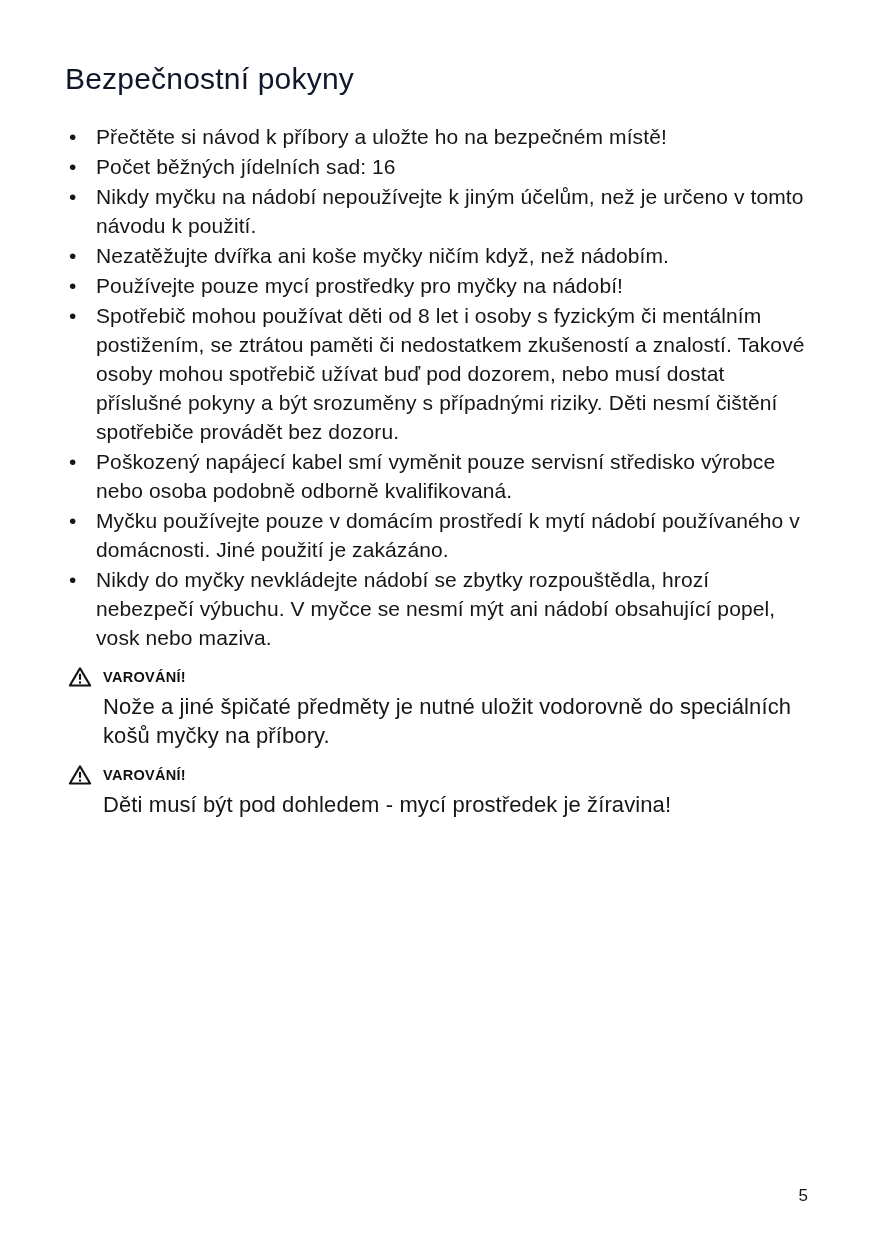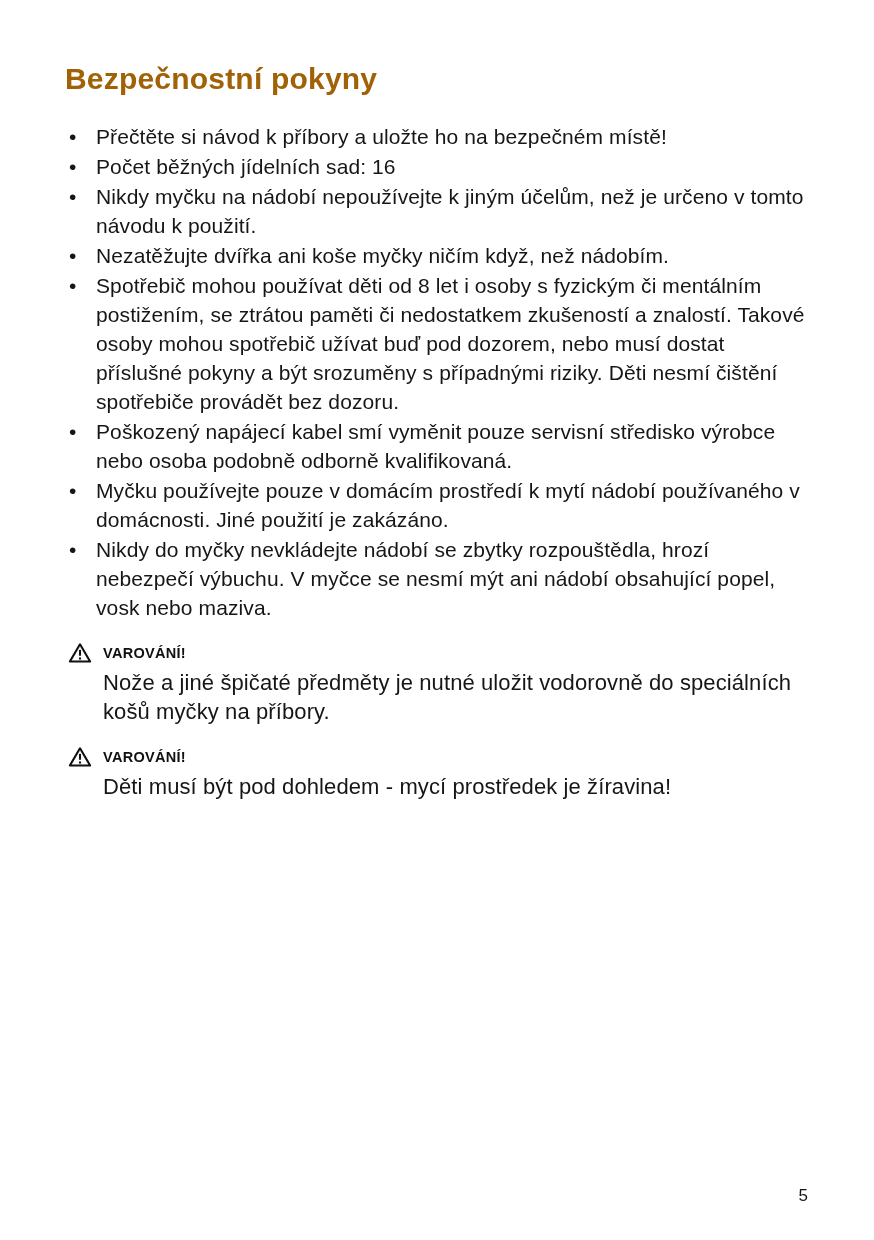--- a/index.html
+++ b/index.html
@@ -16,23 +16,23 @@
   }
   .page {
     position: absolute;
     inset: 0;
     box-sizing: border-box;
     padding: 62px 62px 0 65px;
   }
   h1.doc-title {
     margin: 0 0 26px 0;
     font-size: 30px;
-    font-weight: bold;
+    font-weight: normal;
     letter-spacing: 0.2px;
-    color: #a16207;
+    color: #0f172a;
   }
   ul.safety-list {
     list-style: none;
     margin: 0;
     padding: 0;
   }
   ul.safety-list li {
     position: relative;
     padding-left: 31px;
     font-size: 21px;
@@ -43,21 +43,21 @@
   ul.safety-list li::before {
     content: "\2022";
     position: absolute;
     left: 4px;
     top: 0;
     font-size: 21px;
     line-height: 29px;
     color: #161616;
   }
   .warning-block {
-    margin-top: 20px;
+    margin-top: 14px;
     padding-left: 3px;
   }
   .warning-head {
     display: flex;
     align-items: center;
     gap: 11px;
     margin-bottom: 5px;
   }
   .warn-icon {
     display: inline-flex;
@@ -91,20 +91,21 @@
 
 <div class="page">
 
   <h1 class="doc-title">Bezpečnostní pokyny</h1>
 
   <ul class="safety-list">
     <li>Přečtěte si návod k příbory a uložte ho na bezpečném místě!</li>
     <li>Počet běžných jídelních sad: 16</li>
     <li>Nikdy myčku na nádobí nepoužívejte k jiným účelům, než je určeno v tomto návodu k použití.</li>
     <li>Nezatěžujte dvířka ani koše myčky ničím když, než nádobím.</li>
+    <li>Používejte pouze mycí prostředky pro myčky na nádobí!</li>
     <li>Spotřebič mohou používat děti od 8 let i osoby s fyzickým či mentálním postižením, se ztrátou paměti či nedostatkem zkušeností a znalostí. Takové osoby mohou spotřebič užívat buď pod dozorem, nebo musí dostat příslušné pokyny a být srozuměny s případnými riziky. Děti nesmí čištění spotřebiče provádět bez dozoru.</li>
     <li>Poškozený napájecí kabel smí vyměnit pouze servisní středisko výrobce nebo osoba podobně odborně kvalifikovaná.</li>
     <li>Myčku používejte pouze v domácím prostředí k mytí nádobí používaného v domácnosti. Jiné použití je zakázáno.</li>
     <li>Nikdy do myčky nevkládejte nádobí se zbytky rozpouštědla, hrozí nebezpečí výbuchu. V myčce se nesmí mýt ani nádobí obsahující popel, vosk nebo maziva.</li>
   </ul>
 
   <div class="warning-block">
     <div class="warning-head">
       <span class="warn-icon">
         <svg viewBox="0 0 24 22" width="24" height="21" aria-hidden="true">

